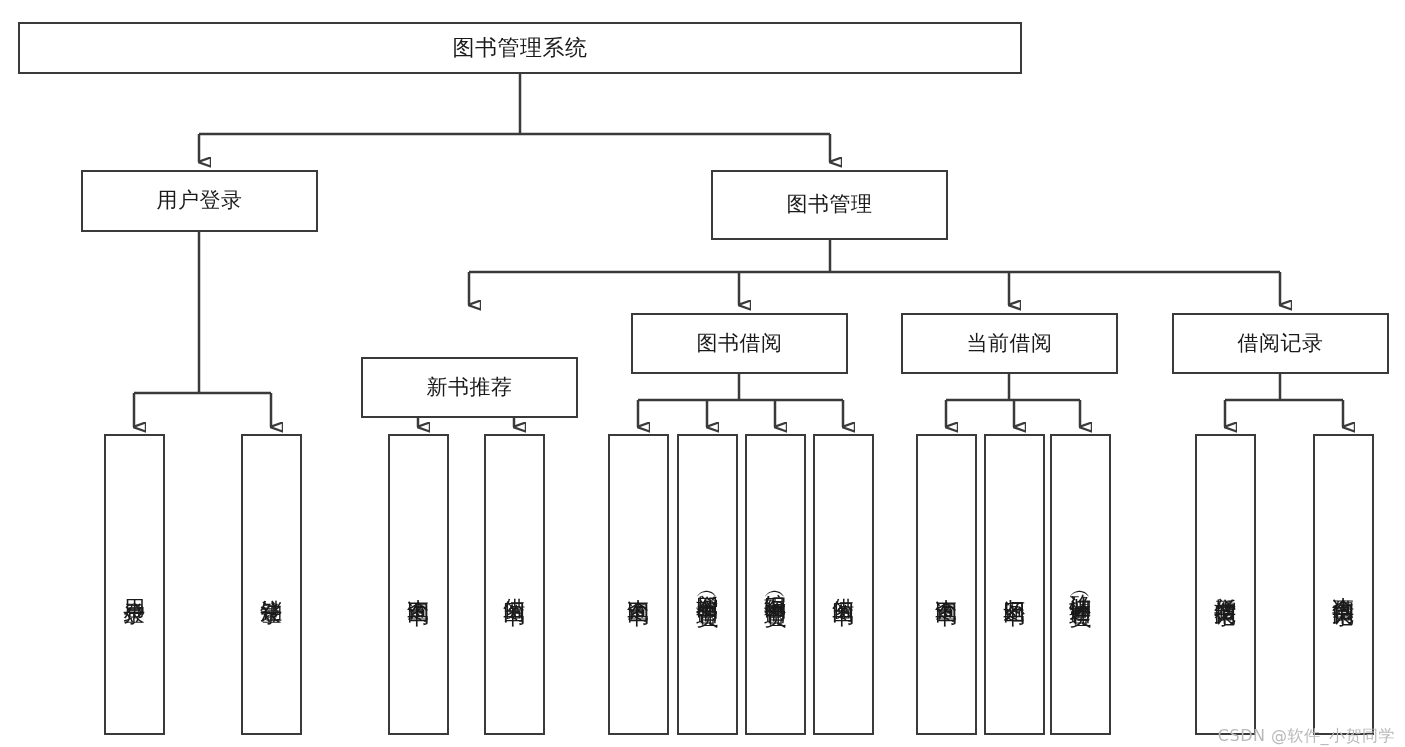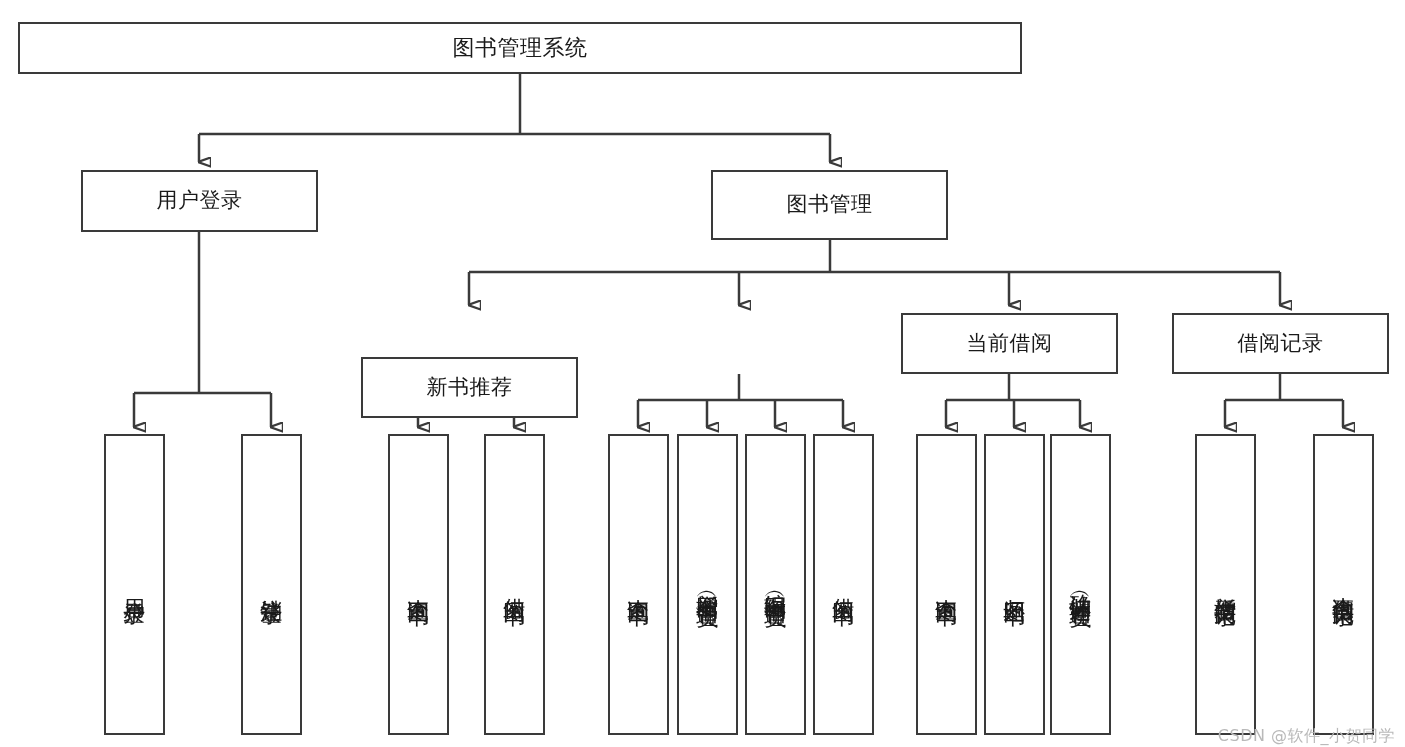--- a/index.html
+++ b/index.html
@@ -140,20 +140,23 @@
   <div class="node horiz" style="left:81px; top:170px; width:237px; height:62px;">
     <span class="label">用户登录</span>
   </div>
   <div class="node horiz" style="left:711px; top:170px; width:237px; height:70px;">
     <span class="label">图书管理</span>
   </div>
 
   <div class="node horiz" style="left:361px; top:313px; width:217px; height:61px;margin-top:44px;">
     <span class="label">新书推荐</span>
   </div>
+  <div class="node horiz" style="left:631px; top:313px; width:217px; height:61px;">
+    <span class="label">图书借阅</span>
+  </div>
   <div class="node horiz" style="left:901px; top:313px; width:217px; height:61px;">
     <span class="label">当前借阅</span>
   </div>
   <div class="node horiz" style="left:1172px; top:313px; width:217px; height:61px;">
     <span class="label">借阅记录</span>
   </div>
 
   <div class="node leaf" style="left:104px; top:434px; width:61px; height:301px;">
     <span class="label">用户登录</span>
   </div>

